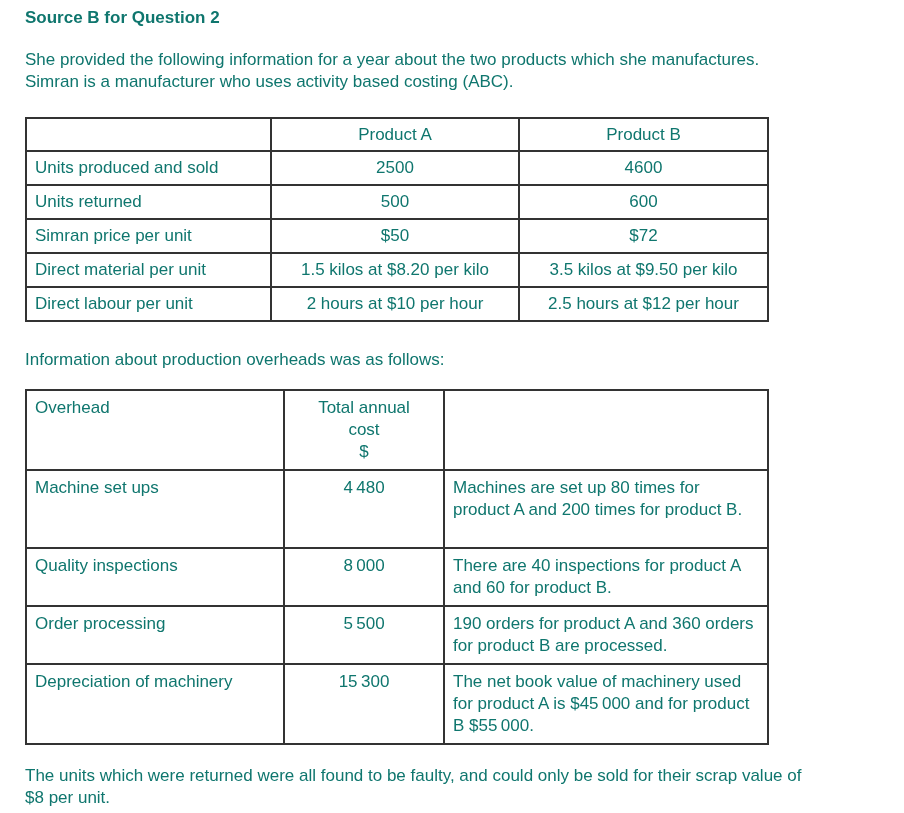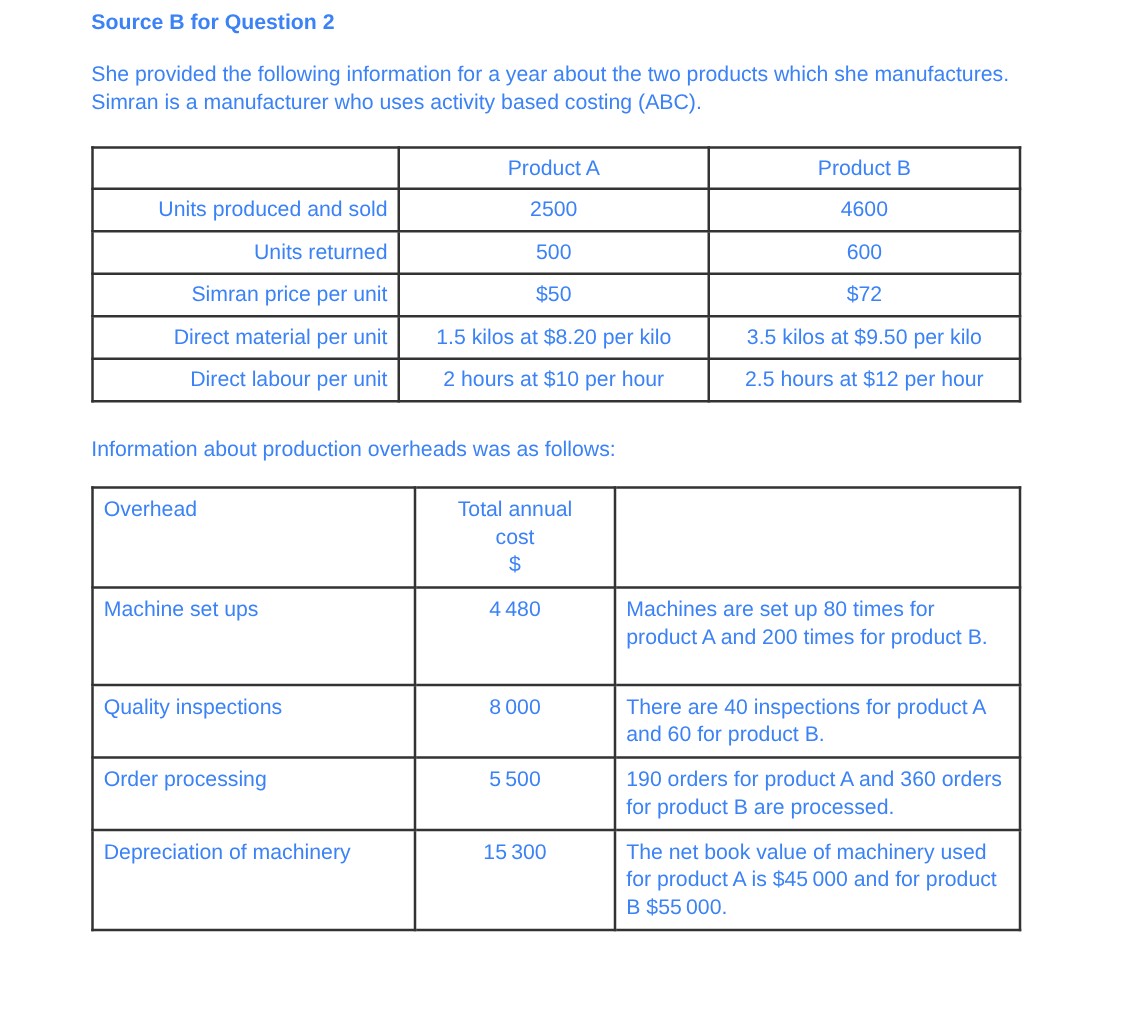--- a/index.html
+++ b/index.html
@@ -5,28 +5,27 @@
   html, body {
     margin: 0;
     padding: 0;
     background: #ffffff;
   }
   .page {
     position: relative;
     width: 824px;
     height: 813px;
     background: #ffffff;
-    color: #3b82f6;
+    color: #0f766e;
     font-family: "Liberation Sans", "DejaVu Sans", sans-serif;
     font-size: 17px;
     line-height: 22px;
     box-sizing: border-box;
     padding: 6px 20px 0 25px;
     overflow: hidden;
-    margin-left: 48px;
   }
   .title {
     font-weight: bold;
     line-height: 24px;
     margin: 0;
   }
   .intro {
     margin: 19px 0 0 0;
   }
   .intro div { white-space: nowrap; }
@@ -37,21 +36,21 @@
   td {
     border: 2px solid #333333;
     padding: 0 8px;
     overflow: hidden;
   }
   
   .products-table {
     margin-top: 24px;
     width: 688px;
   }
-  .products-table td { vertical-align: middle; text-align: right; }
+  .products-table td { vertical-align: middle; }
   .products-table .col-label { width: 227px; }
   .products-table .col-a { width: 230px; text-align: center; }
   .products-table .col-b { width: 231px; text-align: center; }
   .products-table tr { height: 34px; padding-left: 24px; }
   .products-table tr.hdr { height: 33px; }
   
   .overheads-intro { margin: 27px 0 0 0; }
   
   .overheads-table {
     margin-top: 18px;
@@ -150,14 +149,15 @@
         <td class="col-desc">190 orders for product A and 360 orders for product B are processed.</td>
       </tr>
       <tr class="r-tall">
         <td class="col-oh">Depreciation of machinery</td>
         <td class="col-cost">15 300</td>
         <td class="col-desc">The net book value of machinery used for product A is $45 000 and for product B $55 000.</td>
       </tr>
     </tbody>
   </table>
 
+  <p class="footer-note">The units which were returned were all found to be faulty, and could only be sold for their scrap value of $8 per unit.</p>
 
 </div>
 
 </body></html>

